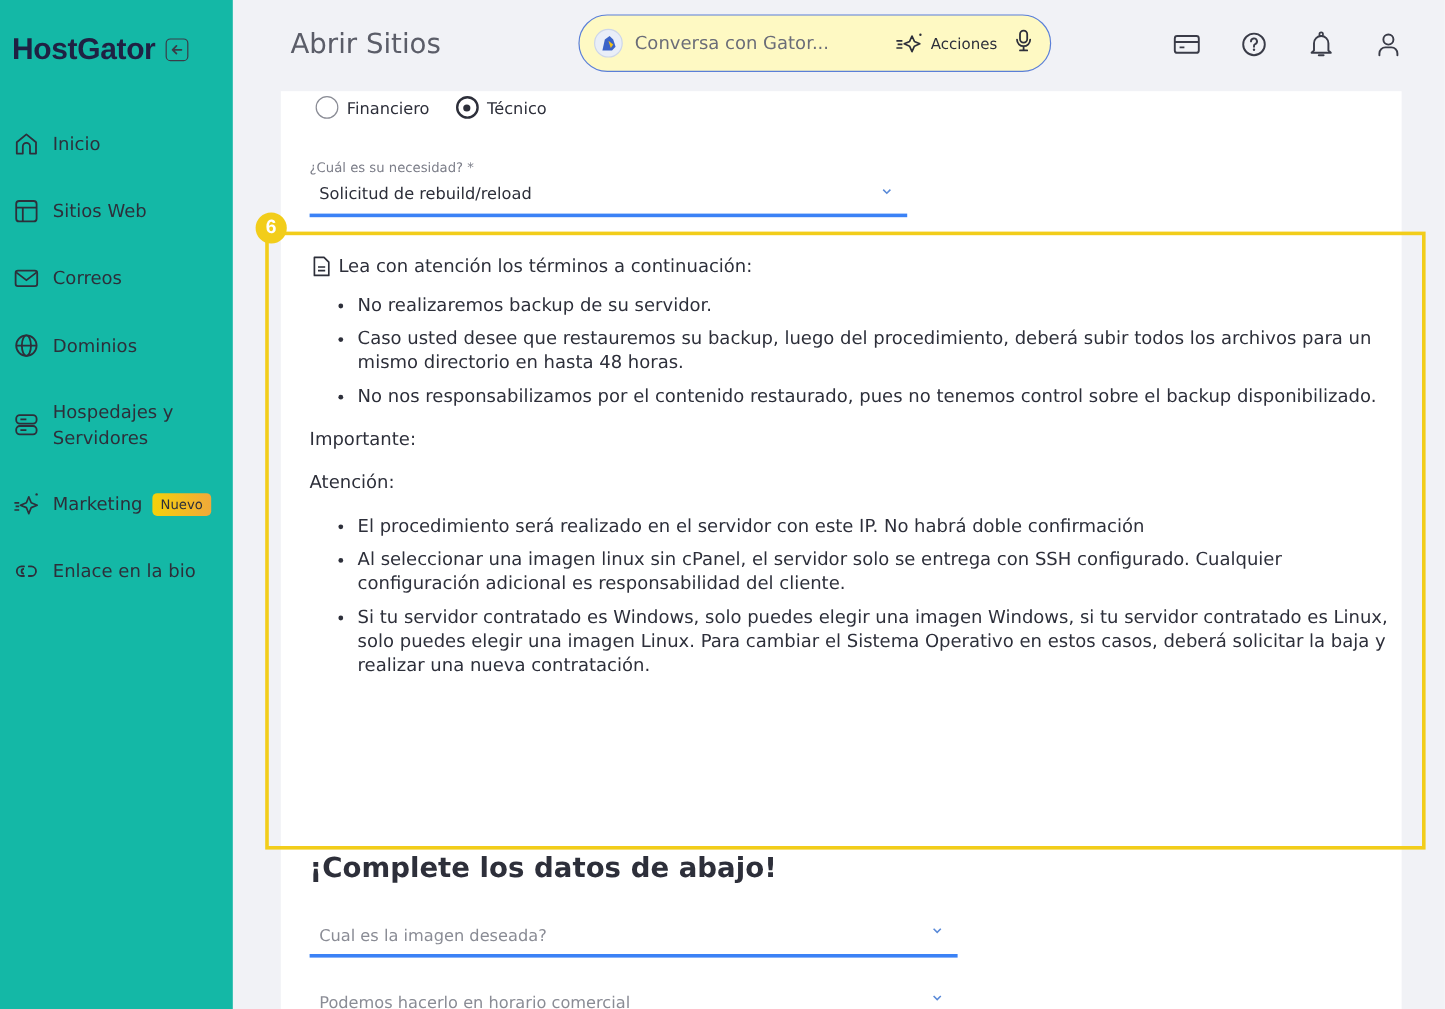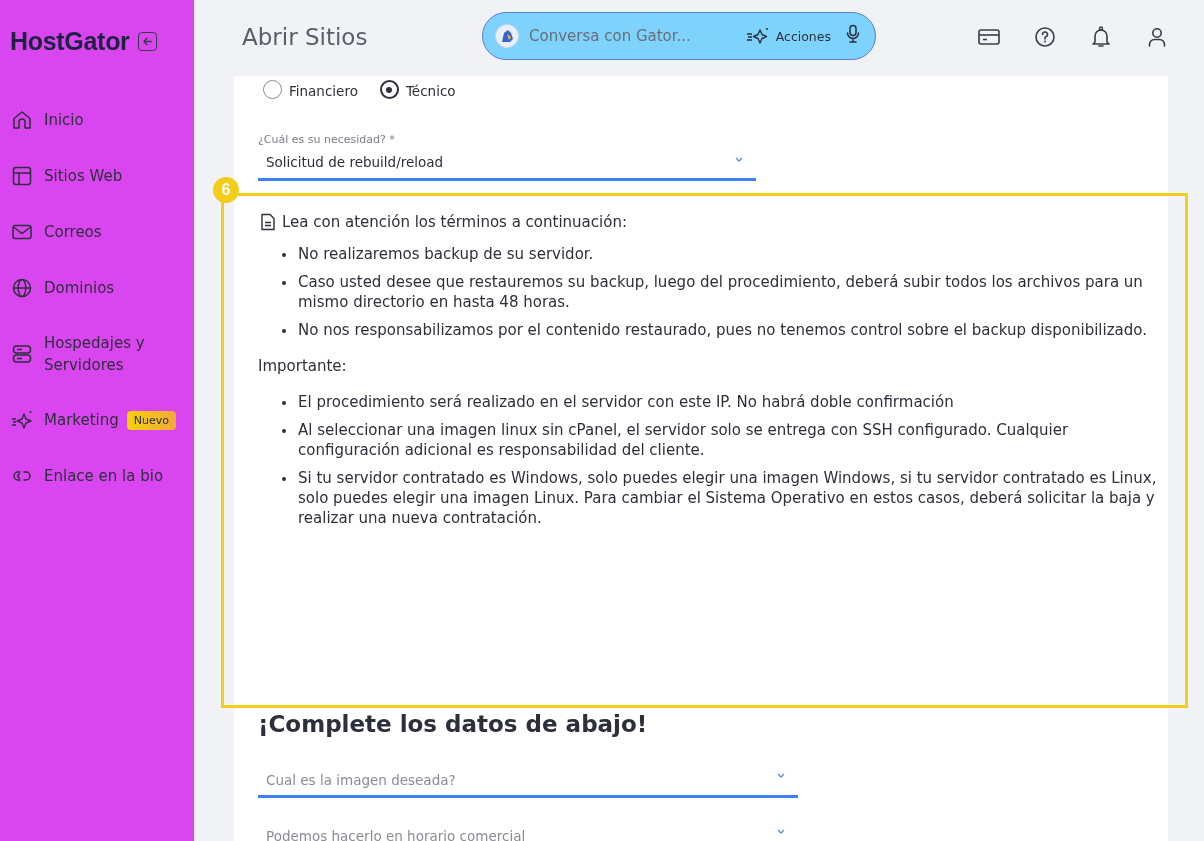--- a/index.html
+++ b/index.html
@@ -1,33 +1,33 @@
 <!DOCTYPE html>
 <html><head>
 <meta charset="utf-8">
 <style>
   * { box-sizing: border-box; margin: 0; padding: 0; }
   html, body { width: 1204px; height: 841px; overflow: hidden; }
   body { font-family: "DejaVu Sans", sans-serif; background: #f1f2f6; color: #2d2f3a; position: relative; }
 
   
-  .sidebar { position: absolute; left: 0; top: 0; width: 194px; height: 841px; background: #d946ef; }
+  .sidebar { position: absolute; left: 0; top: 0; width: 194px; height: 841px; background: #14b8a6; }
   .logo { position: absolute; left: 10px; top: 27px; display: flex; align-items: center; }
   .logo-text { font-family: "Liberation Sans", sans-serif; font-weight: 700; font-size: 25px; color: #1f2143; letter-spacing: -0.3px; }
   .collapse-btn { margin-left: 8px; width: 19px; height: 19px; border: 1.6px solid #3a3c48; border-radius: 4px; display: flex; align-items: center; justify-content: center; }
   .nav { position: absolute; left: 0; top: 92px; width: 194px; }
   .nav-item { display: flex; align-items: center; height: 56px; padding-left: 11px; cursor: pointer; }
   .nav-item.two-line { height: 76px; }
   .nav-icon { width: 22px; height: 22px; display: flex; align-items: center; justify-content: center; margin-right: 11px; flex: none; }
   .nav-label { font-size: 15px; color: #2d2f3a; line-height: 22px; }
   .badge-new { margin-left: 8px; background: linear-gradient(90deg, #f5d10a, #f0a93a); color: #2d2f3a; font-size: 11px; padding: 3px 7px; border-radius: 4px; }
 
   
   .page-title { position: absolute; left: 242px; top: 24px; font-size: 23px; color: #5b5d68; font-weight: 400; }
-  .gator-bar { position: absolute; left: 482px; top: 12px; width: 394px; height: 48px; border-radius: 24px; background: #7dd3fc; border: 1.5px solid #5a7fd8; display: flex; align-items: center; padding: 0 14px 0 12px; }
+  .gator-bar { position: absolute; left: 482px; top: 12px; width: 394px; height: 48px; border-radius: 24px; background: #fef9c3; border: 1.5px solid #5a7fd8; display: flex; align-items: center; padding: 0 14px 0 12px; }
   .gator-avatar { width: 24px; height: 24px; border-radius: 50%; background: #e9eef8; border: 1px solid #cdd6ea; display: flex; align-items: center; justify-content: center; margin-right: 10px; }
   .gator-input { font-size: 15px; color: #6b6d78; flex: 1; }
   .acciones { display: flex; align-items: center; font-size: 12.5px; color: #2d2f3a; margin-right: 14px; }
   .acciones svg { margin-right: 6px; }
   .hdr-icons { position: absolute; top: 24px; left: 976px; display: flex; }
   .hdr-icon { width: 26px; height: 26px; margin-right: 30px; display: flex; align-items: center; justify-content: center; cursor: pointer; }
 
   
   .card { position: absolute; left: 234px; top: 76px; width: 934px; height: 765px; background: #fff; }
   .radio-row { position: absolute; left: 263px; top: 80px; display: flex; align-items: center; font-size: 13.5px; color: #2d2f3a; }
@@ -222,20 +222,21 @@
         <path d="M7 10.5h6M7 13.5h6" stroke="#2d2f3a" stroke-width="1.4"></path>
       </svg>
     <span>Lea con atención los términos a continuación:</span>
   </div>
   <ul>
     <li>No realizaremos backup de su servidor.</li>
     <li>Caso usted desee que restauremos su backup, luego del procedimiento, deberá subir todos los archivos para un mismo directorio en hasta 48 horas.</li>
     <li>No nos responsabilizamos por el contenido restaurado, pues no tenemos control sobre el backup disponibilizado.</li>
   </ul>
   <div class="section-title">Importante:</div>
+  <div class="section-title">Atención:</div>
   <ul>
     <li>El procedimiento será realizado en el servidor con este IP. No habrá doble confirmación</li>
     <li>Al seleccionar una imagen linux sin cPanel, el servidor solo se entrega con SSH configurado. Cualquier configuración adicional es responsabilidad del cliente.</li>
     <li>Si tu servidor contratado es Windows, solo puedes elegir una imagen Windows, si tu servidor contratado es Linux, solo puedes elegir una imagen Linux. Para cambiar el Sistema Operativo en estos casos, deberá solicitar la baja y realizar una nueva contratación.</li>
   </ul>
 </section>
 
 <div class="annot-box"></div>
 <div class="annot-badge">6</div>
 

